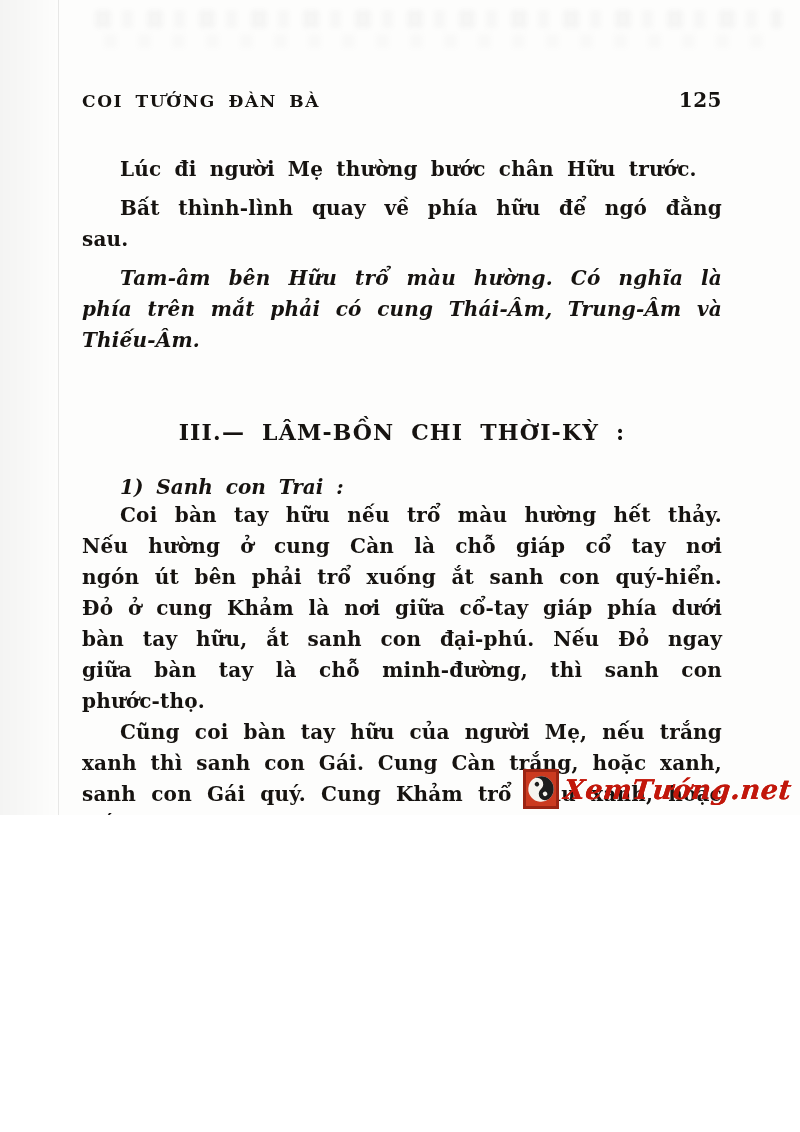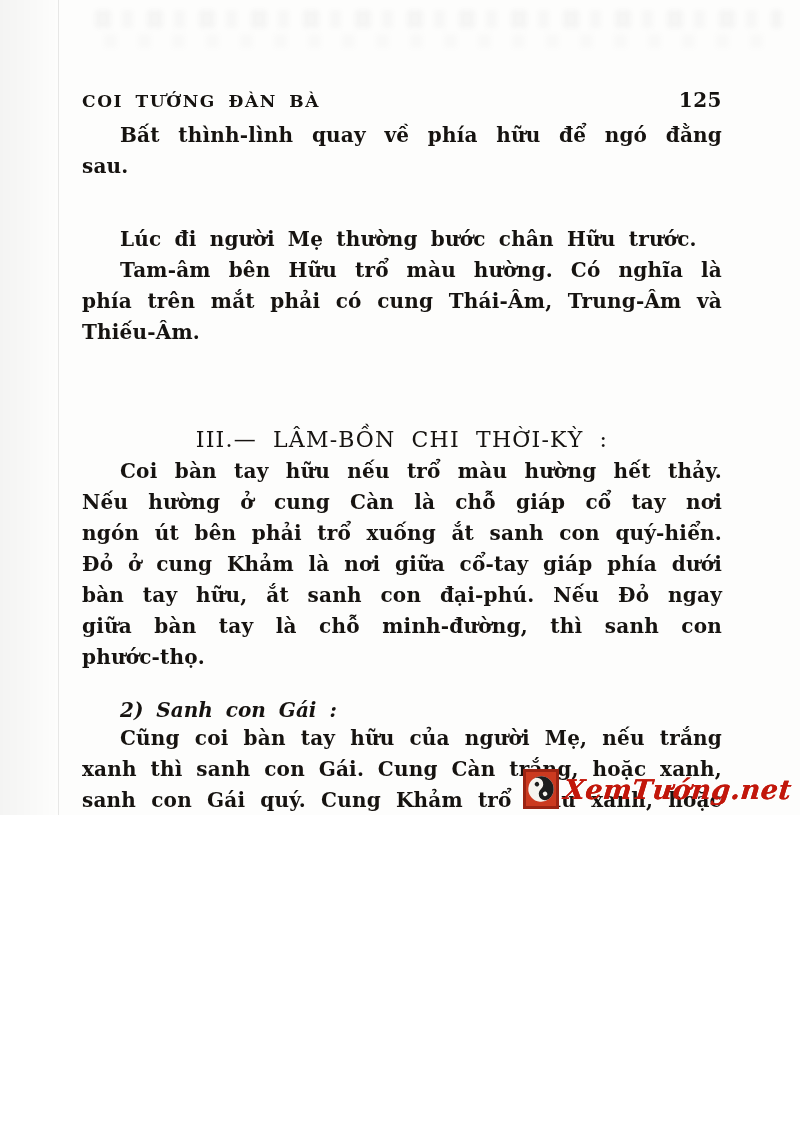--- a/index.html
+++ b/index.html
@@ -41,25 +41,25 @@
   }
   .page-num{font-size:20px;letter-spacing:.5px;}
   .body-text{
     font-weight:700;font-size:20px;line-height:31px;
     word-spacing:6px;letter-spacing:.2px;
     text-align:justify;
   }
   .para{text-indent:38px;margin:0;}
   .intro-1{margin-top:42px;}
   .intro-2{margin-top:8px;}
-  .intro-3{margin-top:0;}
+  .intro-3{margin-top:8px;font-style:italic;}
   .section-heading{
-    margin-top:76px;
+    margin-top:60px;
     text-align:center;
-    font-weight:400;font-size:22px;line-height:32px;
+    font-weight:700;font-size:22px;line-height:32px;
     letter-spacing:1.2px;word-spacing:8px;
   }
   .lead{margin-top:32px;}
   .sub-title{
     font-style:italic;font-weight:700;font-size:20px;line-height:26px;
     margin:0;padding-left:38px;word-spacing:6px;
   }
   .t1{margin-top:26px;}
   .t2{margin-top:24px;}
   .t3{margin-top:28px;text-align:right;}
@@ -92,30 +92,30 @@
   <div class="showthrough"></div>
   <div class="edge-left"></div>
 
   <div class="content">
 
     <div class="header-row">
       <span>COI TƯỚNG ĐÀN BÀ</span>
       <span class="page-num">125</span>
     </div>
 
+    <p class="body-text para intro-1">Lúc đi người Mẹ thường bước chân Hữu trước.</p>
     <p class="body-text para intro-2">Bất thình-lình quay về phía hữu để ngó đằng sau.</p>
-    <p class="body-text para intro-1">Lúc đi người Mẹ thường bước chân Hữu trước.</p>
     <p class="body-text para intro-3">Tam-âm bên Hữu trổ màu hường. Có nghĩa là phía trên mắt phải có cung Thái-Âm, Trung-Âm và Thiếu-Âm.</p>
 
     <div class="section-heading">III.— LÂM-BỒN CHI THỜI-KỲ :</div>
 
 
+    <p class="sub-title t1">1) Sanh con Trai :</p>
     <p class="body-text para sub-body">Coi bàn tay hữu nếu trổ màu hường hết thảy. Nếu hường ở cung Càn là chỗ giáp cổ tay nơi ngón út bên phải trổ xuống ắt sanh con quý-hiển. Đỏ ở cung Khảm là nơi giữa cổ-tay giáp phía dưới bàn tay hữu, ắt sanh con đại-phú. Nếu Đỏ ngay giữa bàn tay là chỗ minh-đường, thì sanh con phước-thọ.</p>
 
-    <p class="sub-title t2">2) Sanh con Gái :</p>
     <p class="body-text para sub-body">Cũng coi bàn tay hữu của người Mẹ, nếu trắng xanh thì sanh con Gái. Cung Càn trắng, hoặc xanh, sanh con Gái quý. Cung Khảm trổ màu xanh, hoặc trắng sanh con Phú. Nơi minh-đường có nghĩa là giữa lòng bàn tay trổ màu xanh hoặc trắng là sanh con Gái phước-thọ, có tài văn học.</p>
 
     <p class="sub-title t3">3) Nan-sản :</p>
 
   </div>
 
   <div class="watermark">
     <span class="wm-badge">
       <svg viewBox="0 0 64 64" width="28" height="28" aria-hidden="true">
         <circle cx="32" cy="32" r="29" fill="#f6f4ef"></circle>

